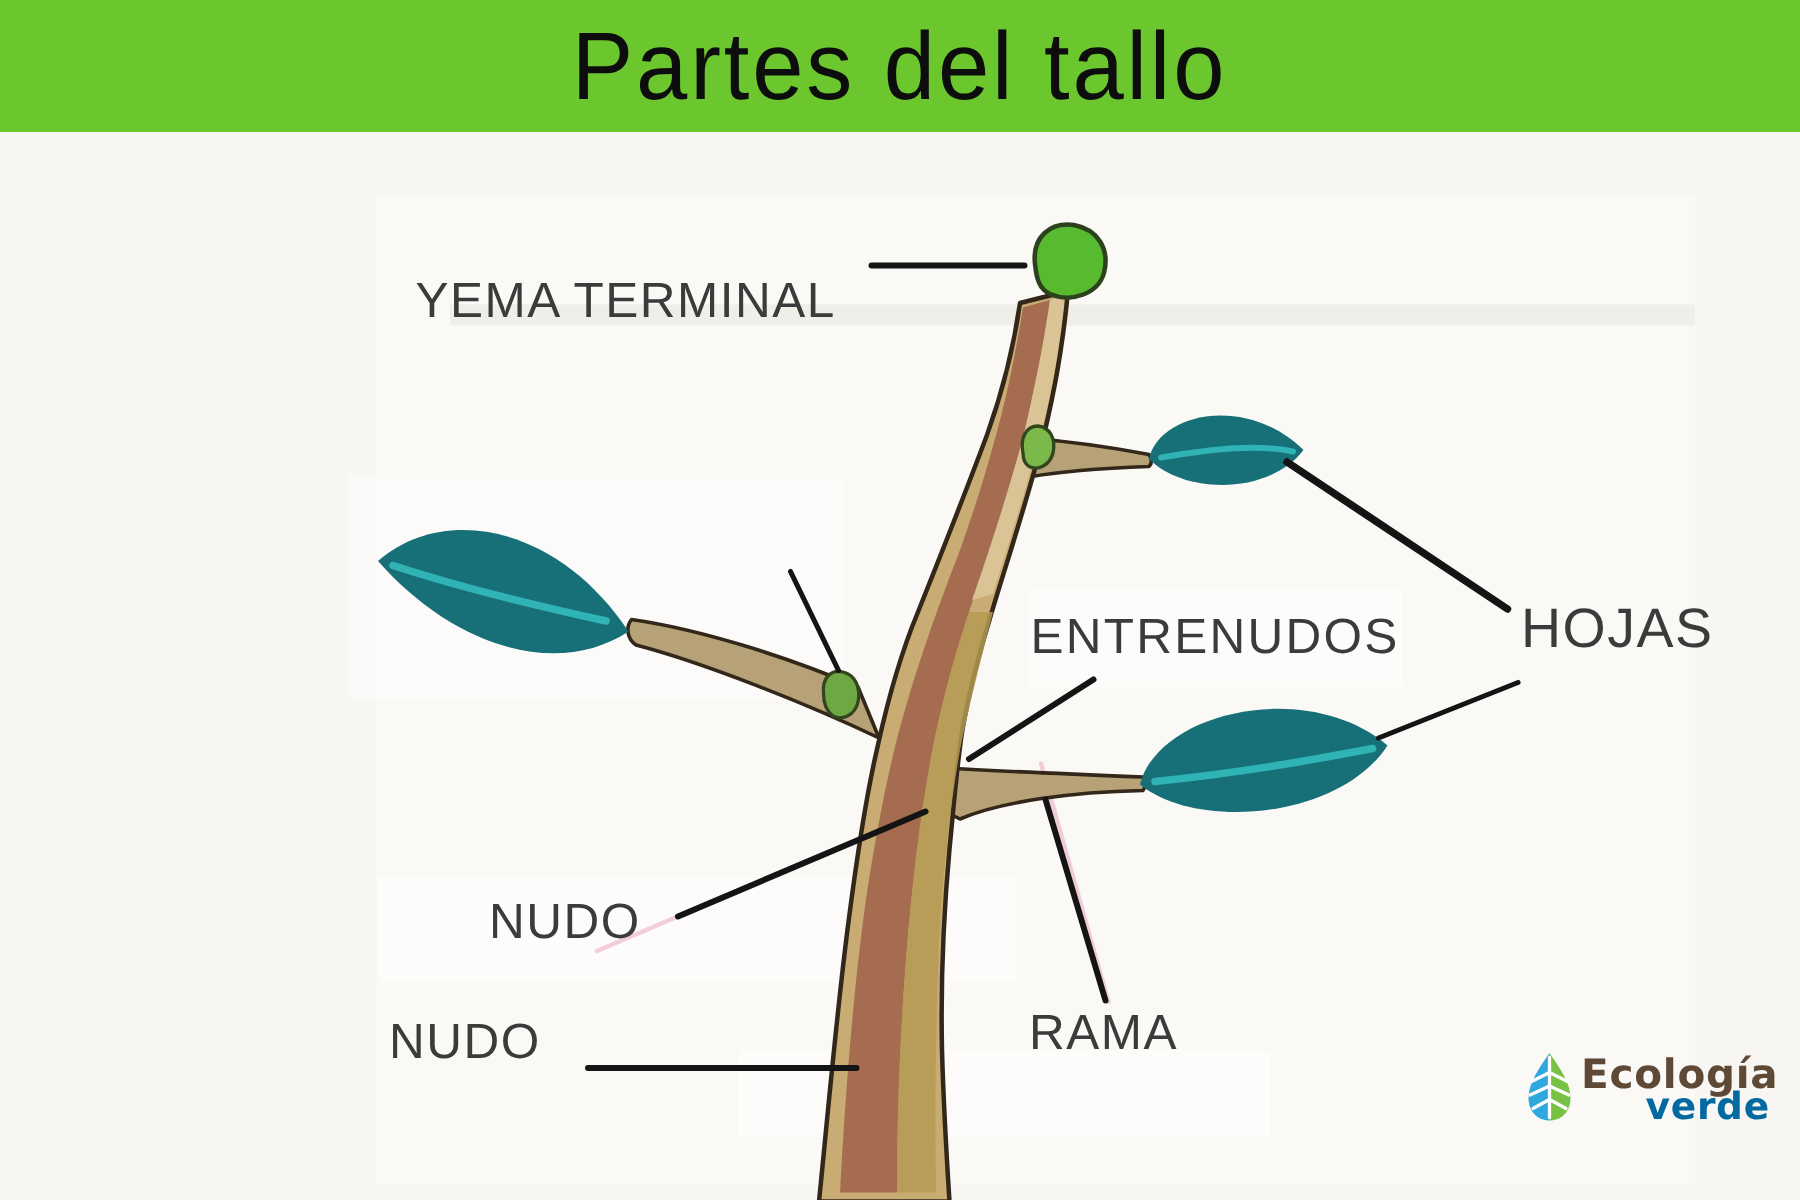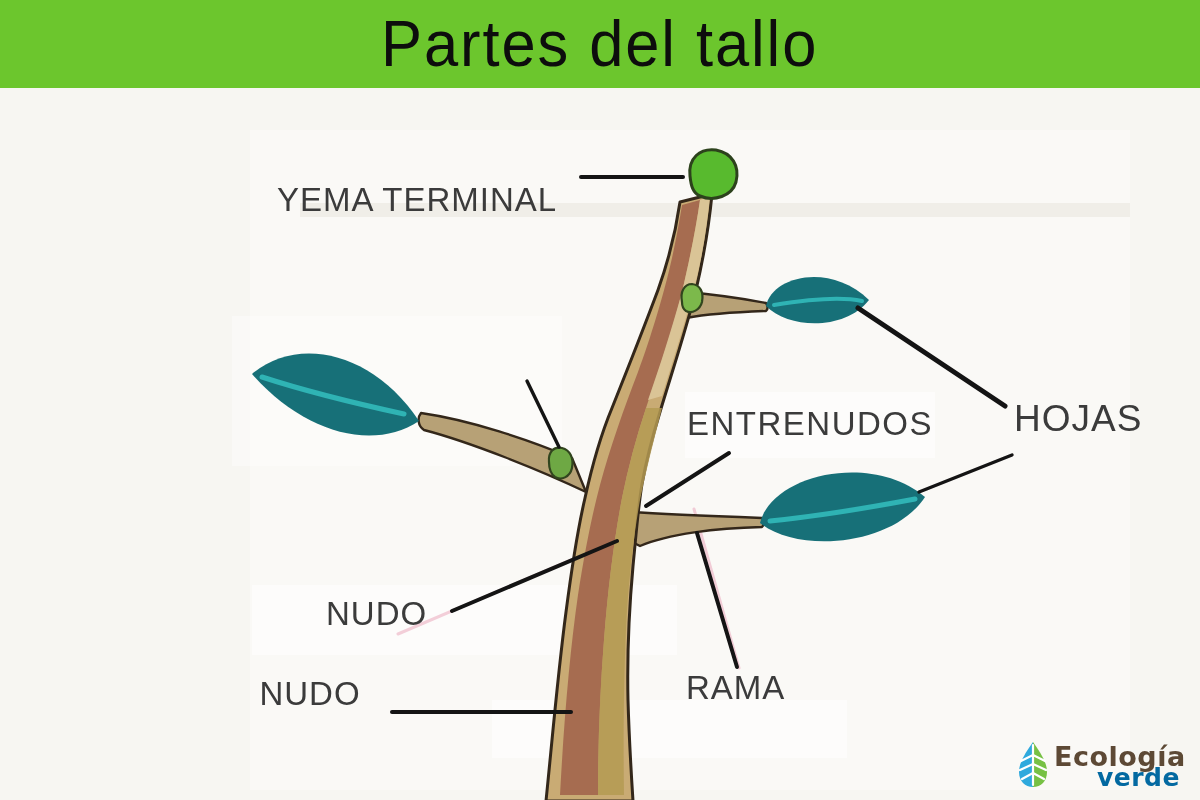--- a/index.html
+++ b/index.html
@@ -36,21 +36,21 @@
   }
   .lbl-center{text-align:center; white-space:nowrap;}
   #lbl-yema-terminal{left:277px; top:157px;margin-top:25px;}
   #lbl-yema-axilar{left:413px; top:293px; width:166px; line-height:50px;}
   #lbl-entrenudos{left:687px; top:406px; letter-spacing:1.5px;}
   #lbl-hojas{left:1014px; top:399px; font-size:37px;}
   #lbl-nudo{left:326px; top:596px;}
   #lbl-tallo-principal{left:217px; top:666px; width:186px; line-height:56px;}
   #lbl-rama{left:686px; top:670px;text-align:right;}
   
-  .logo{position:absolute; left:1018px; top:698px; width:170px; height:56px;margin-top:40px;}
+  .logo{position:absolute; left:1018px; top:698px; width:170px; height:56px;}
   .logo .leaf{position:absolute; left:0; top:3px;}
   .logo .l1{
     position:absolute; left:36px; top:3px; font-weight:bold; font-size:27px;
     letter-spacing:.5px; font-family:"DejaVu Sans",sans-serif;
   }
   .logo .l2{
     position:absolute; left:79px; top:25px; font-weight:bold; font-size:25px;
     letter-spacing:.5px; font-family:"DejaVu Sans",sans-serif;
   }
 </style>

